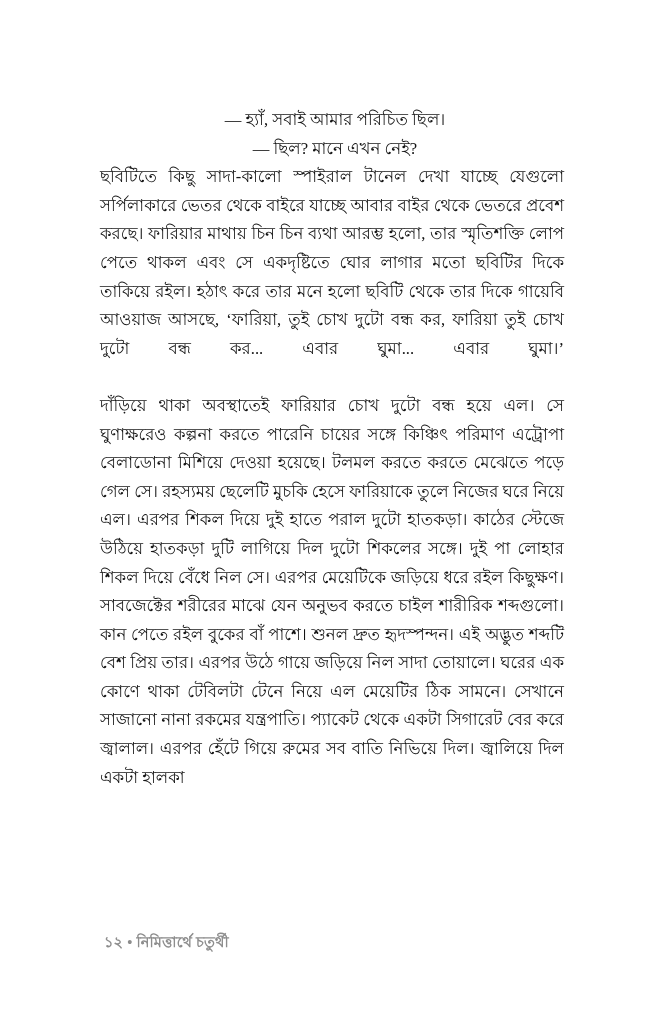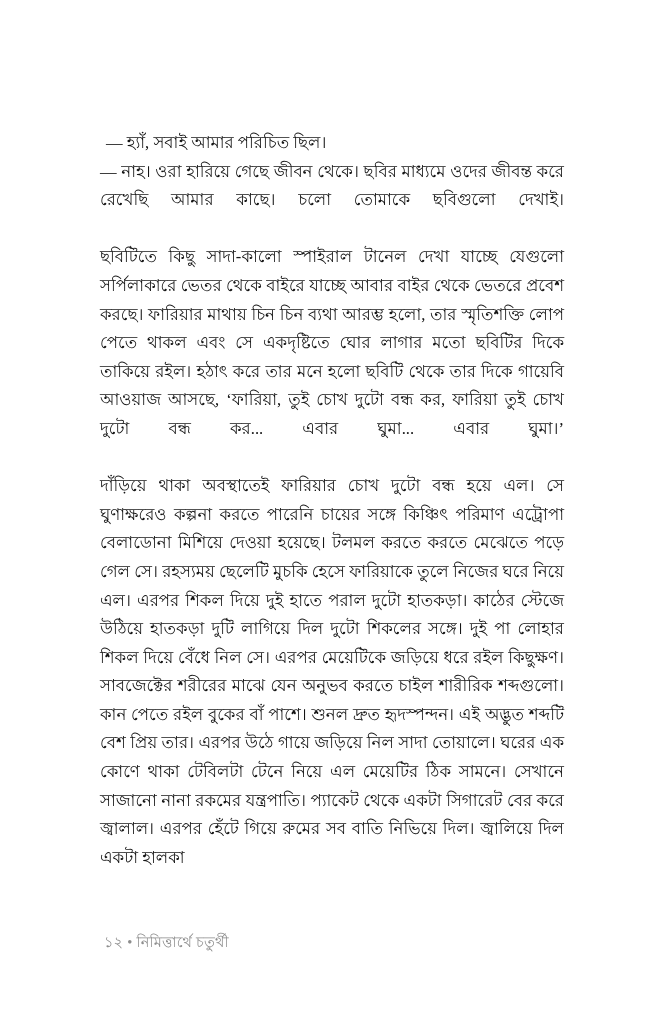--- a/index.html
+++ b/index.html
@@ -31,23 +31,22 @@
     font-size: 16.6px;
     line-height: 28.6px;
     text-align: justify;
     text-justify: inter-word;
     color: #141414;
     -webkit-hyphens: none;
     hyphens: none;
   }
   
   .para.dialogue {
-    text-align: left;
+    text-align: center;
     padding-left: 6px;
-    margin-top: 23px;
   }
   .para.body {
     text-align: justify;
   }
   
   .para.body::after {
     content: "";
     display: inline-block;
     width: 100%;
   }
@@ -56,34 +55,35 @@
   }
   .footer {
     position: absolute;
     left: 104px;
     top: 932px;
     font-size: 14.5px;
     line-height: 20px;
     color: #8d8d8d;
     letter-spacing: 0.2px;
     white-space: nowrap;
+    font-weight: bold;
   }
   .footer .sep {
     padding: 0 4px;
     color: #8d8d8d;
   }
 </style>
 </head>
 <body>
 
 <div class="page">
 
   <div class="text-block">
     <p class="para dialogue">— হ্যাঁ, সবাই আমার পরিচিত ছিল।</p>
-    <p class="para body">— নাহ। ওরা হারিয়ে গেছে জীবন থেকে। ছবির মাধ্যমে ওদের জীবন্ত করে রেখেছি আমার কাছে। চলো তোমাকে ছবিগুলো দেখাই।</p>
+    <p class="para dialogue">— ছিল? মানে এখন নেই?</p>
     <p class="para body">ছবিটিতে কিছু সাদা-কালো স্পাইরাল টানেল দেখা যাচ্ছে যেগুলো সর্পিলাকারে ভেতর থেকে বাইরে যাচ্ছে আবার বাইর থেকে ভেতরে প্রবেশ করছে। ফারিয়ার মাথায় চিন চিন ব্যথা আরম্ভ হলো, তার স্মৃতিশক্তি লোপ পেতে থাকল এবং সে একদৃষ্টিতে ঘোর লাগার মতো ছবিটির দিকে তাকিয়ে রইল। হঠাৎ করে তার মনে হলো ছবিটি থেকে তার দিকে গায়েবি আওয়াজ আসছে, ‘ফারিয়া, তুই চোখ দুটো বন্ধ কর, ফারিয়া তুই চোখ দুটো বন্ধ কর... এবার ঘুমা... এবার ঘুমা।’</p>
     <p class="para body full">দাঁড়িয়ে থাকা অবস্থাতেই ফারিয়ার চোখ দুটো বন্ধ হয়ে এল। সে ঘুণাক্ষরেও কল্পনা করতে পারেনি চায়ের সঙ্গে কিঞ্চিৎ পরিমাণ এট্রোপা বেলাডোনা মিশিয়ে দেওয়া হয়েছে। টলমল করতে করতে মেঝেতে পড়ে গেল সে। রহস্যময় ছেলেটি মুচকি হেসে ফারিয়াকে তুলে নিজের ঘরে নিয়ে এল। এরপর শিকল দিয়ে দুই হাতে পরাল দুটো হাতকড়া। কাঠের স্টেজে উঠিয়ে হাতকড়া দুটি লাগিয়ে দিল দুটো শিকলের সঙ্গে। দুই পা লোহার শিকল দিয়ে বেঁধে নিল সে। এরপর মেয়েটিকে জড়িয়ে ধরে রইল কিছুক্ষণ। সাবজেক্টের শরীরের মাঝে যেন অনুভব করতে চাইল শারীরিক শব্দগুলো। কান পেতে রইল বুকের বাঁ পাশে। শুনল দ্রুত হৃদস্পন্দন। এই অদ্ভুত শব্দটি বেশ প্রিয় তার। এরপর উঠে গায়ে জড়িয়ে নিল সাদা তোয়ালে। ঘরের এক কোণে থাকা টেবিলটা টেনে নিয়ে এল মেয়েটির ঠিক সামনে। সেখানে সাজানো নানা রকমের যন্ত্রপাতি। প্যাকেট থেকে একটা সিগারেট বের করে জ্বালাল। এরপর হেঁটে গিয়ে রুমের সব বাতি নিভিয়ে দিল। জ্বালিয়ে দিল একটা হালকা</p>
   </div>
 
   <div class="footer">
     <span>১২</span><span class="sep">•</span><span>নিমিত্তার্থে চতুর্থী</span>
   </div>
 
 </div>
 

